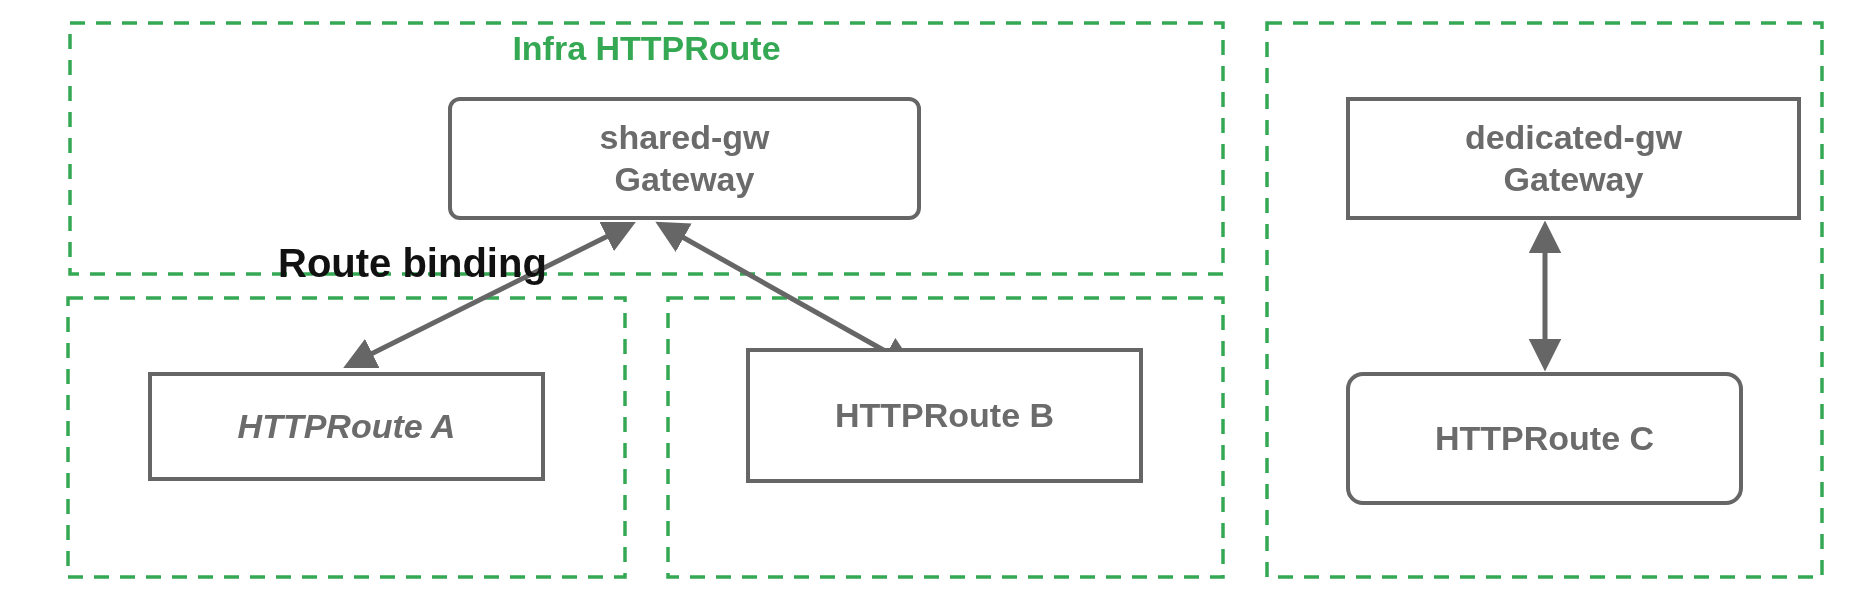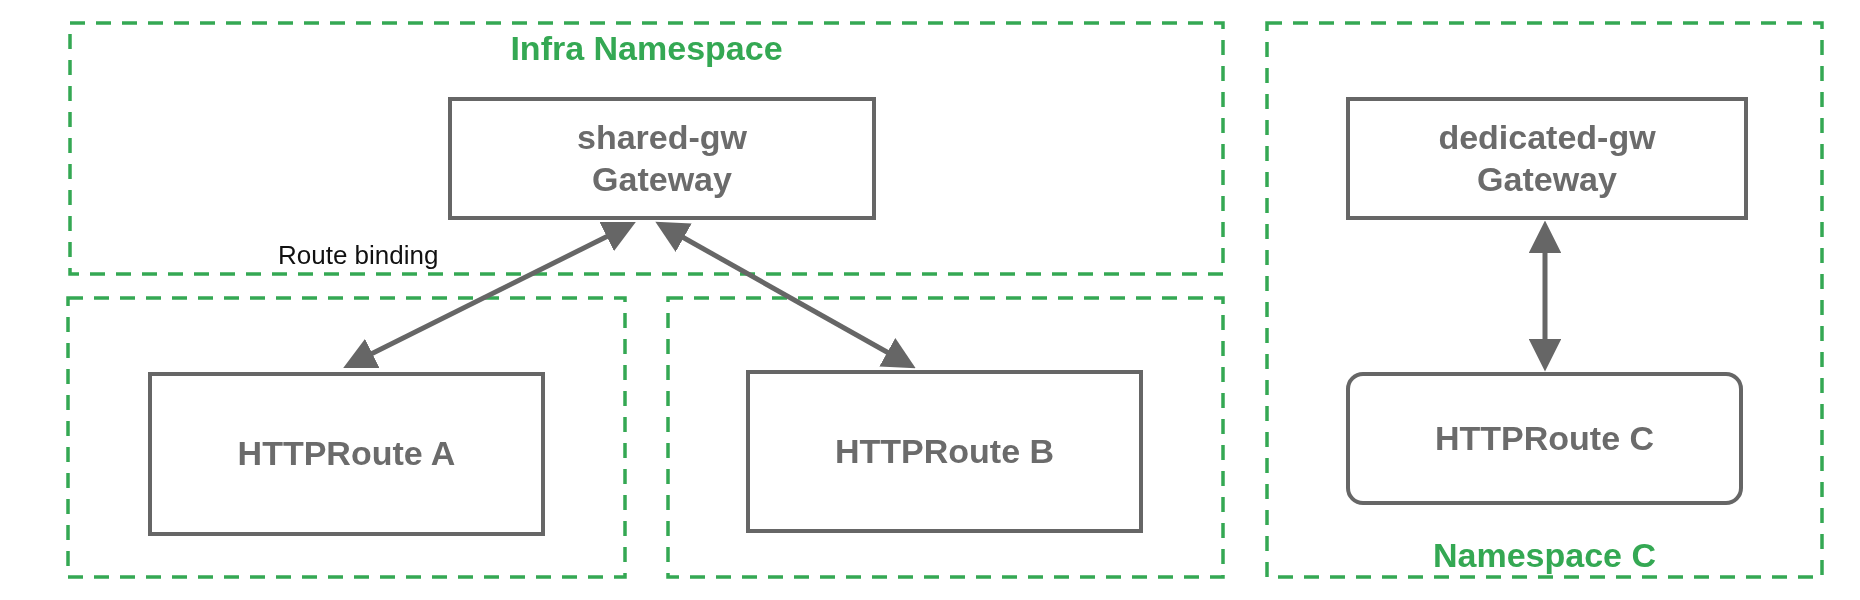--- a/index.html
+++ b/index.html
@@ -53,34 +53,34 @@
     position: absolute;
     color: var(--green);
     font-weight: bold;
     font-size: 34px;
     text-align: center;
     line-height: 1.1;
   }
   .annotation {
     position: absolute;
     color: var(--black);
-    font-size: 26px;
-    font-weight: 400;
+    font-size: 40px;
+    font-weight: 700;
     line-height: 1.1;
   }
   
   #infra-label   { left: 70px;   top: 30px;  width: 1153px; }
   #ns-a-label    { left: 68px;   top: 537px; width: 557px; }
   #ns-b-label    { left: 668px;  top: 537px; width: 555px; }
   #ns-c-label    { left: 1267px; top: 537px; width: 555px; }
   
-  #node-shared-gw    { left: 448px;  top: 97px;  width: 428px; height: 123px; }
-  #node-dedicated-gw { left: 1346px; top: 97px;  width: 402px; height: 123px; }
-  #node-route-a      { left: 148px;  top: 372px; width: 397px; height: 164px; }
-  #node-route-b      { left: 746px;  top: 370px; width: 397px; height: 163px; justify-content: center; }
+  #node-shared-gw    { left: 448px;  top: 97px;  width: 473px; height: 123px; border-radius: 12px; }
+  #node-dedicated-gw { left: 1346px; top: 97px;  width: 455px; height: 123px; }
+  #node-route-a      { left: 148px;  top: 372px; width: 397px; height: 109px; font-style: italic; }
+  #node-route-b      { left: 746px;  top: 348px; width: 397px; height: 135px; justify-content: center; }
   #node-route-c      { left: 1346px; top: 372px; width: 397px; height: 133px; border-radius: 17px; }
   
   #route-binding-label { left: 278px; top: 241px; }
 </style>
 </head>
 <body>
 
 <div class="canvas">
 
   <svg class="overlay" viewBox="0 0 1860 600">
@@ -93,22 +93,21 @@
     <rect class="ns-rect" x="70" y="23" width="1153" height="251"></rect>
     <rect class="ns-rect" x="68" y="298" width="557" height="279"></rect>
     <rect class="ns-rect" x="668" y="298" width="555" height="279"></rect>
     <rect class="ns-rect" x="1267" y="23" width="555" height="554"></rect>
 
     <line class="conn" x1="630" y1="225" x2="349" y2="365" marker-start="url(#arrow)" marker-end="url(#arrow)"></line>
     <line class="conn" x1="661" y1="225" x2="910" y2="365" marker-start="url(#arrow)" marker-end="url(#arrow)"></line>
     <line class="conn" x1="1545" y1="227" x2="1545" y2="365" marker-start="url(#arrow)" marker-end="url(#arrow)"></line>
   </svg>
 
-  <div class="ns-label" id="infra-label">Infra Namespace</div>
-  <div class="ns-label" id="ns-c-label">Namespace C</div>
+  <div class="ns-label" id="infra-label">Infra HTTPRoute</div>
 
   <div class="node" id="node-shared-gw">
     <span>shared-gw</span>
     <span>Gateway</span>
   </div>
 
   <div class="node" id="node-route-a">
     <span>HTTPRoute A</span>
   </div>
 

